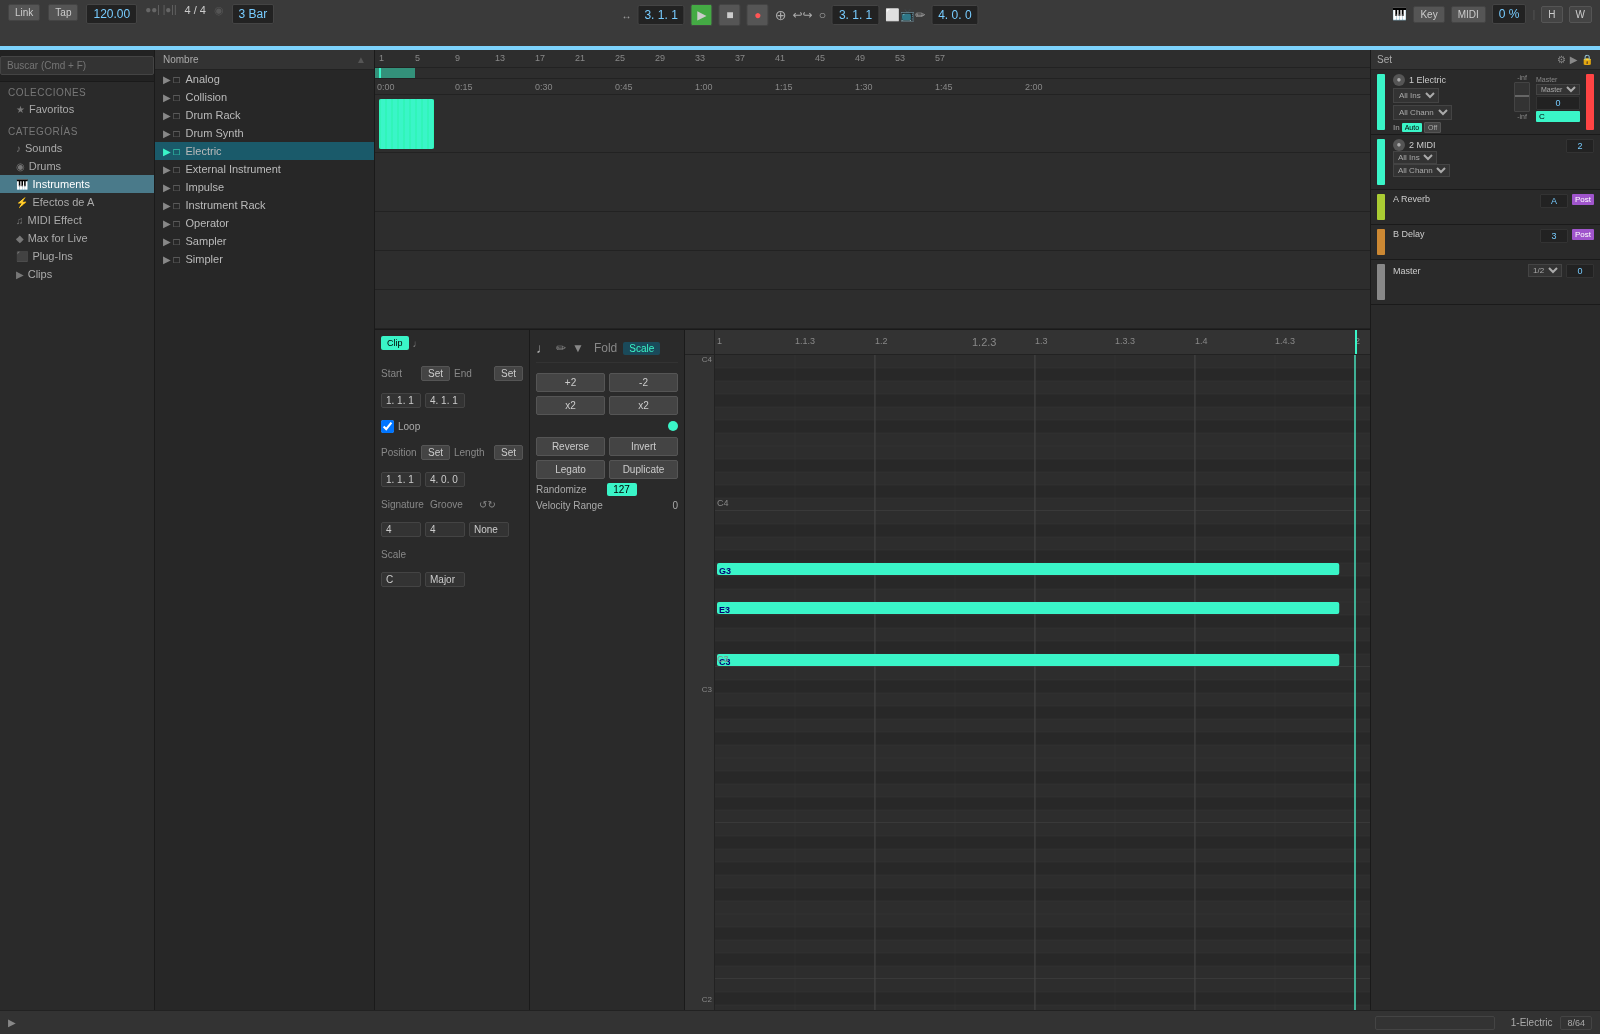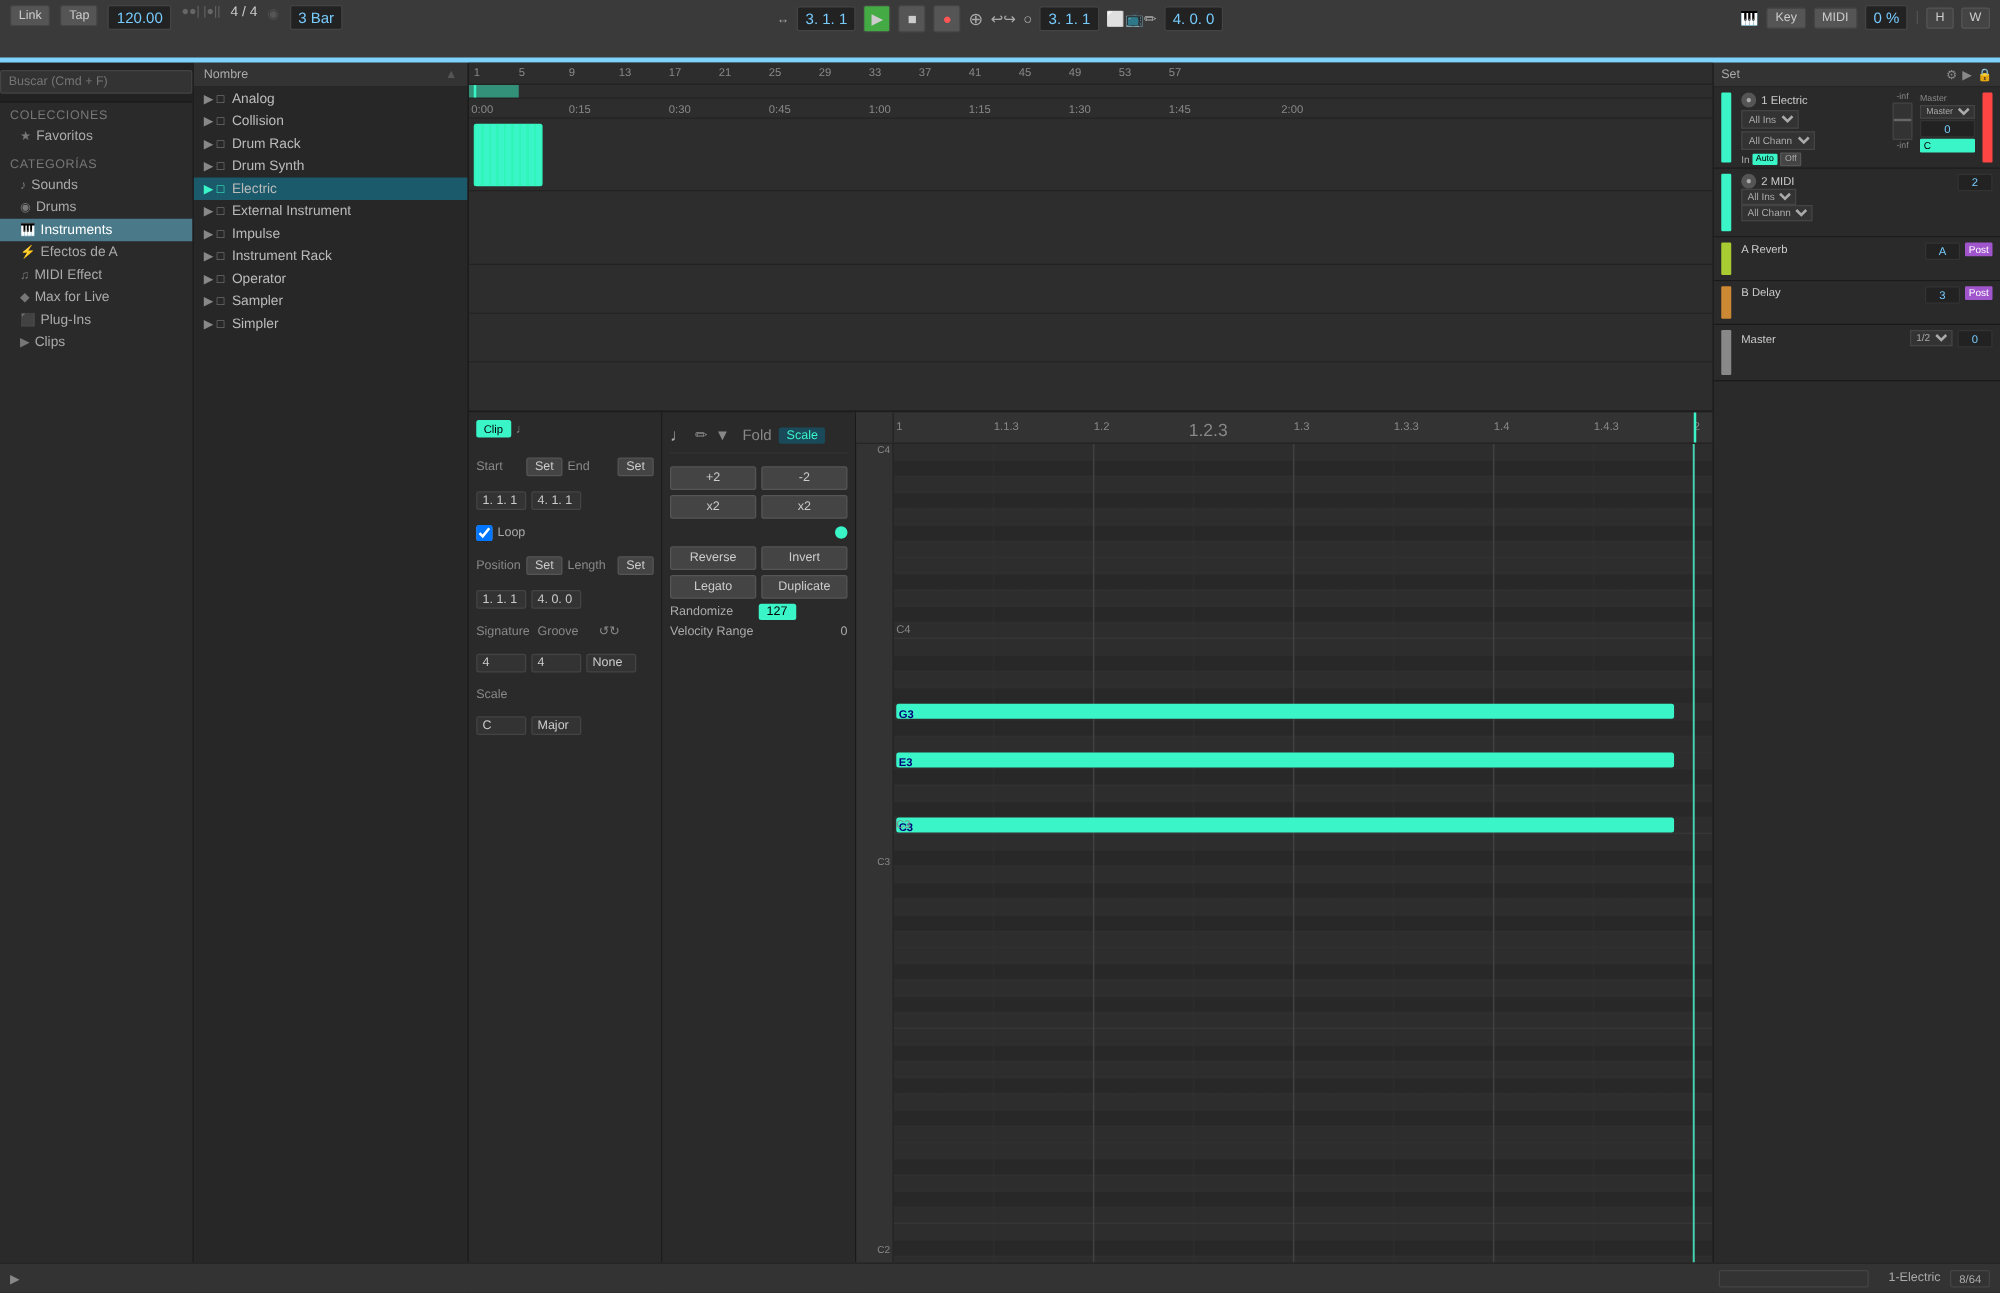--- a/index.html
+++ b/index.html
@@ -655,21 +655,21 @@
       </div>
 
       <div id="piano-roll" style="flex:1;display:flex;flex-direction:column;background:#2a2a2a;position:relative;">
 
         <div style="height:25px;background:#333;border-bottom:1px solid #222;position:relative;display:flex;align-items:center;">
           <div style="width:30px;background:#333;border-right:1px solid #222;height:100%;"></div>
           <div style="flex:1;position:relative;height:100%;">
             <span style="position:absolute;left:2px;color:#888;font-size:9px;top:6px;">1</span>
             <span style="position:absolute;left:80px;color:#888;font-size:9px;top:6px;">1.1.3</span>
             <span style="position:absolute;left:160px;color:#888;font-size:9px;top:6px;">1.2</span>
-            <span style="position:absolute;left:236px;color:#888;font-size:14px;top:6px;">1.2.3</span>
+            <span style="position:absolute;left:257px;color:#888;font-size:11px;top:6px;">1.2.3</span>
             <span style="position:absolute;left:320px;color:#888;font-size:9px;top:6px;">1.3</span>
             <span style="position:absolute;left:400px;color:#888;font-size:9px;top:6px;">1.3.3</span>
             <span style="position:absolute;left:480px;color:#888;font-size:9px;top:6px;">1.4</span>
             <span style="position:absolute;left:560px;color:#888;font-size:9px;top:6px;">1.4.3</span>
             <span style="position:absolute;left:640px;color:#888;font-size:9px;top:6px;">2</span>
 
             <div style="position:absolute;left:640px;top:0;bottom:0;width:2px;background:#3af5c8;z-index:10;"></div>
           </div>
         </div>
 

